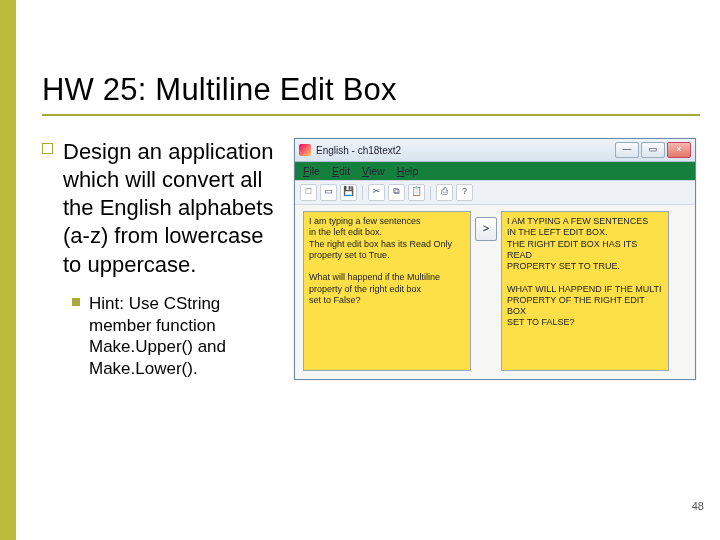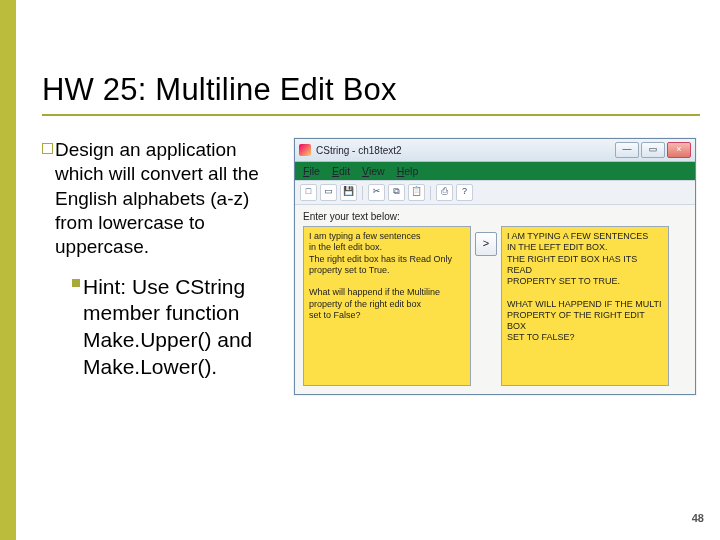--- a/index.html
+++ b/index.html
@@ -43,38 +43,38 @@
   .body-row {
     display: flex;
     gap: 16px;
   }
   .text-col {
     width: 236px;
     flex: 0 0 auto;
   }
   .bullet-l1 {
     display: flex;
-    gap: 2px;
-    font-size: 19px;
+    gap: 10px;
+    font-size: 22px;
     line-height: 1.28;
     color: #000;
     margin-bottom: 14px;
   }
   .bullet-l1 .sq {
     width: 11px;
     height: 11px;
     border: 1.5px solid #a9a93a;
     margin-top: 5px;
     flex: 0 0 auto;
     box-sizing: border-box;
   }
   .bullet-l2 {
     display: flex;
-    gap: 3px;
-    font-size: 21px;
+    gap: 9px;
+    font-size: 17px;
     line-height: 1.28;
     color: #000;
     margin-left: 30px;
   }
   .bullet-l2 .sq {
     width: 8px;
     height: 8px;
     background: #a9a93a;
     margin-top: 5px;
     flex: 0 0 auto;
@@ -217,25 +217,24 @@
     background: #eef2f6;
     padding: 2px 6px;
     font-size: 9.5px;
     color: #445;
   }
   .status-right { display: flex; gap: 6px; }
 
   .page-num {
     position: absolute;
     right: 16px;
-    bottom: 16px;
+    bottom: 28px;
     font-size: 11px;
     color: #555;
     font-family: Arial, sans-serif;
-    font-weight: bold;
   }
 </style>
 </head>
 <body>
 
 <div class="accent-bar"></div>
 
 <div class="slide">
 
   <div class="title">HW 25: Multiline Edit Box</div>
@@ -252,21 +251,21 @@
         <div>Hint: Use CString member function Make.Upper() and Make.Lower().</div>
       </div>
     </div>
 
     <div class="app-col">
       <div class="win">
 
         <div class="titlebar">
           <div class="title-left">
             <div class="app-icon"></div>
-            <span>CString - ch18text2</span>
+            <span>English - ch18text2</span>
           </div>
           <div class="win-btns">
             <div class="win-btn">—</div>
             <div class="win-btn">▭</div>
             <div class="win-btn close">×</div>
           </div>
         </div>
 
         <div class="menubar">
           <span><u>F</u>ile</span>
@@ -282,21 +281,20 @@
           <div class="tbar-sep"></div>
           <div class="tbtn">✂</div>
           <div class="tbtn">⧉</div>
           <div class="tbtn">📋</div>
           <div class="tbar-sep"></div>
           <div class="tbtn">⎙</div>
           <div class="tbtn">?</div>
         </div>
 
         <div class="client">
-          <div class="prompt">Enter your text below:</div>
           <div class="panes">
             <div class="editbox">I am typing a few sentences
 in the left edit box.
 The right edit box has its Read Only
 property set to True.
 
 What will happend if the Multiline
 property of the right edit box
 set to False?</div>
             <div class="convert-btn">&gt;</div>

